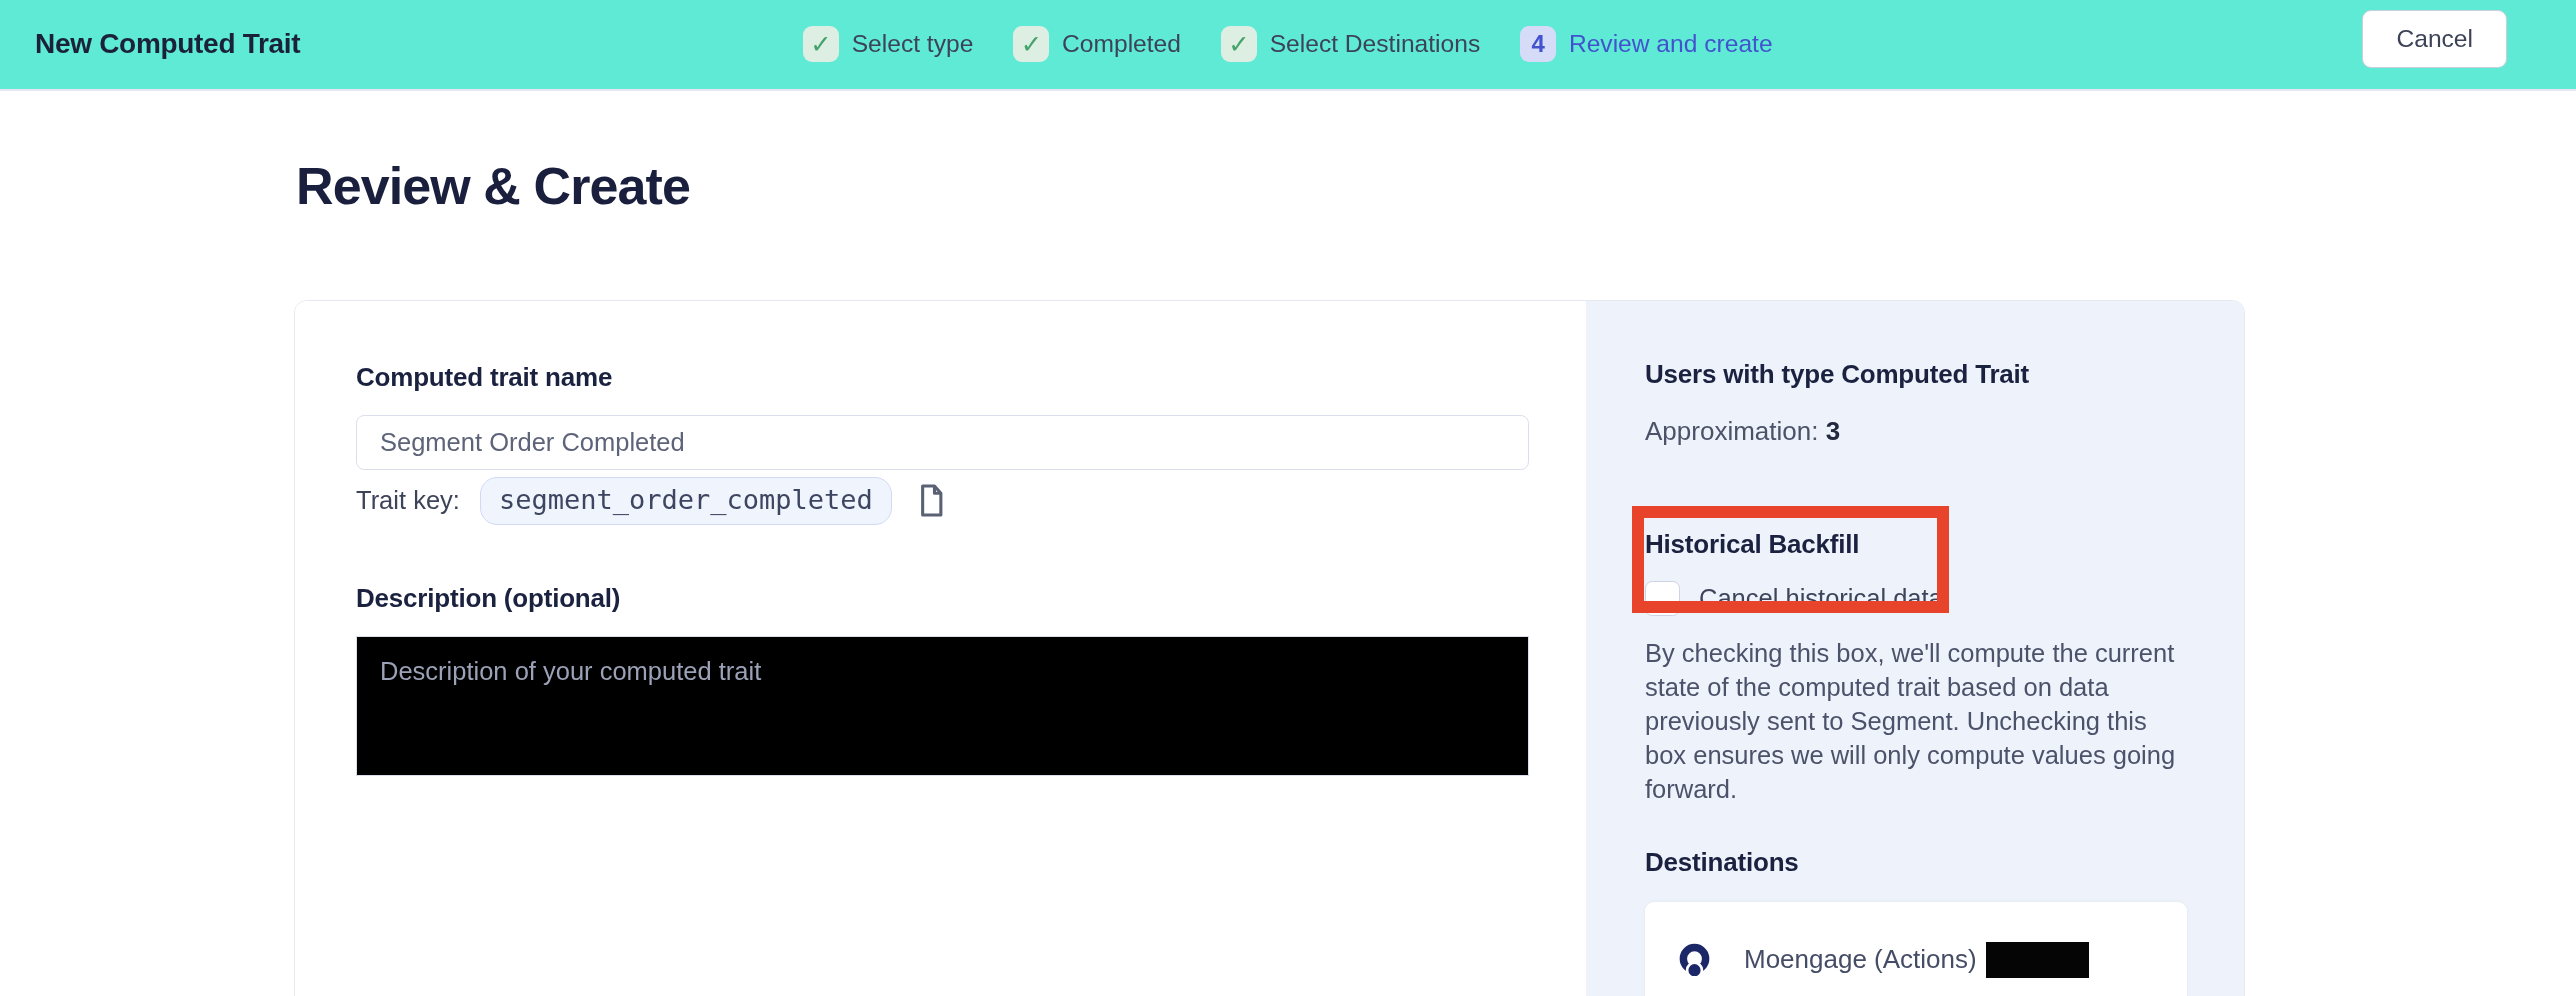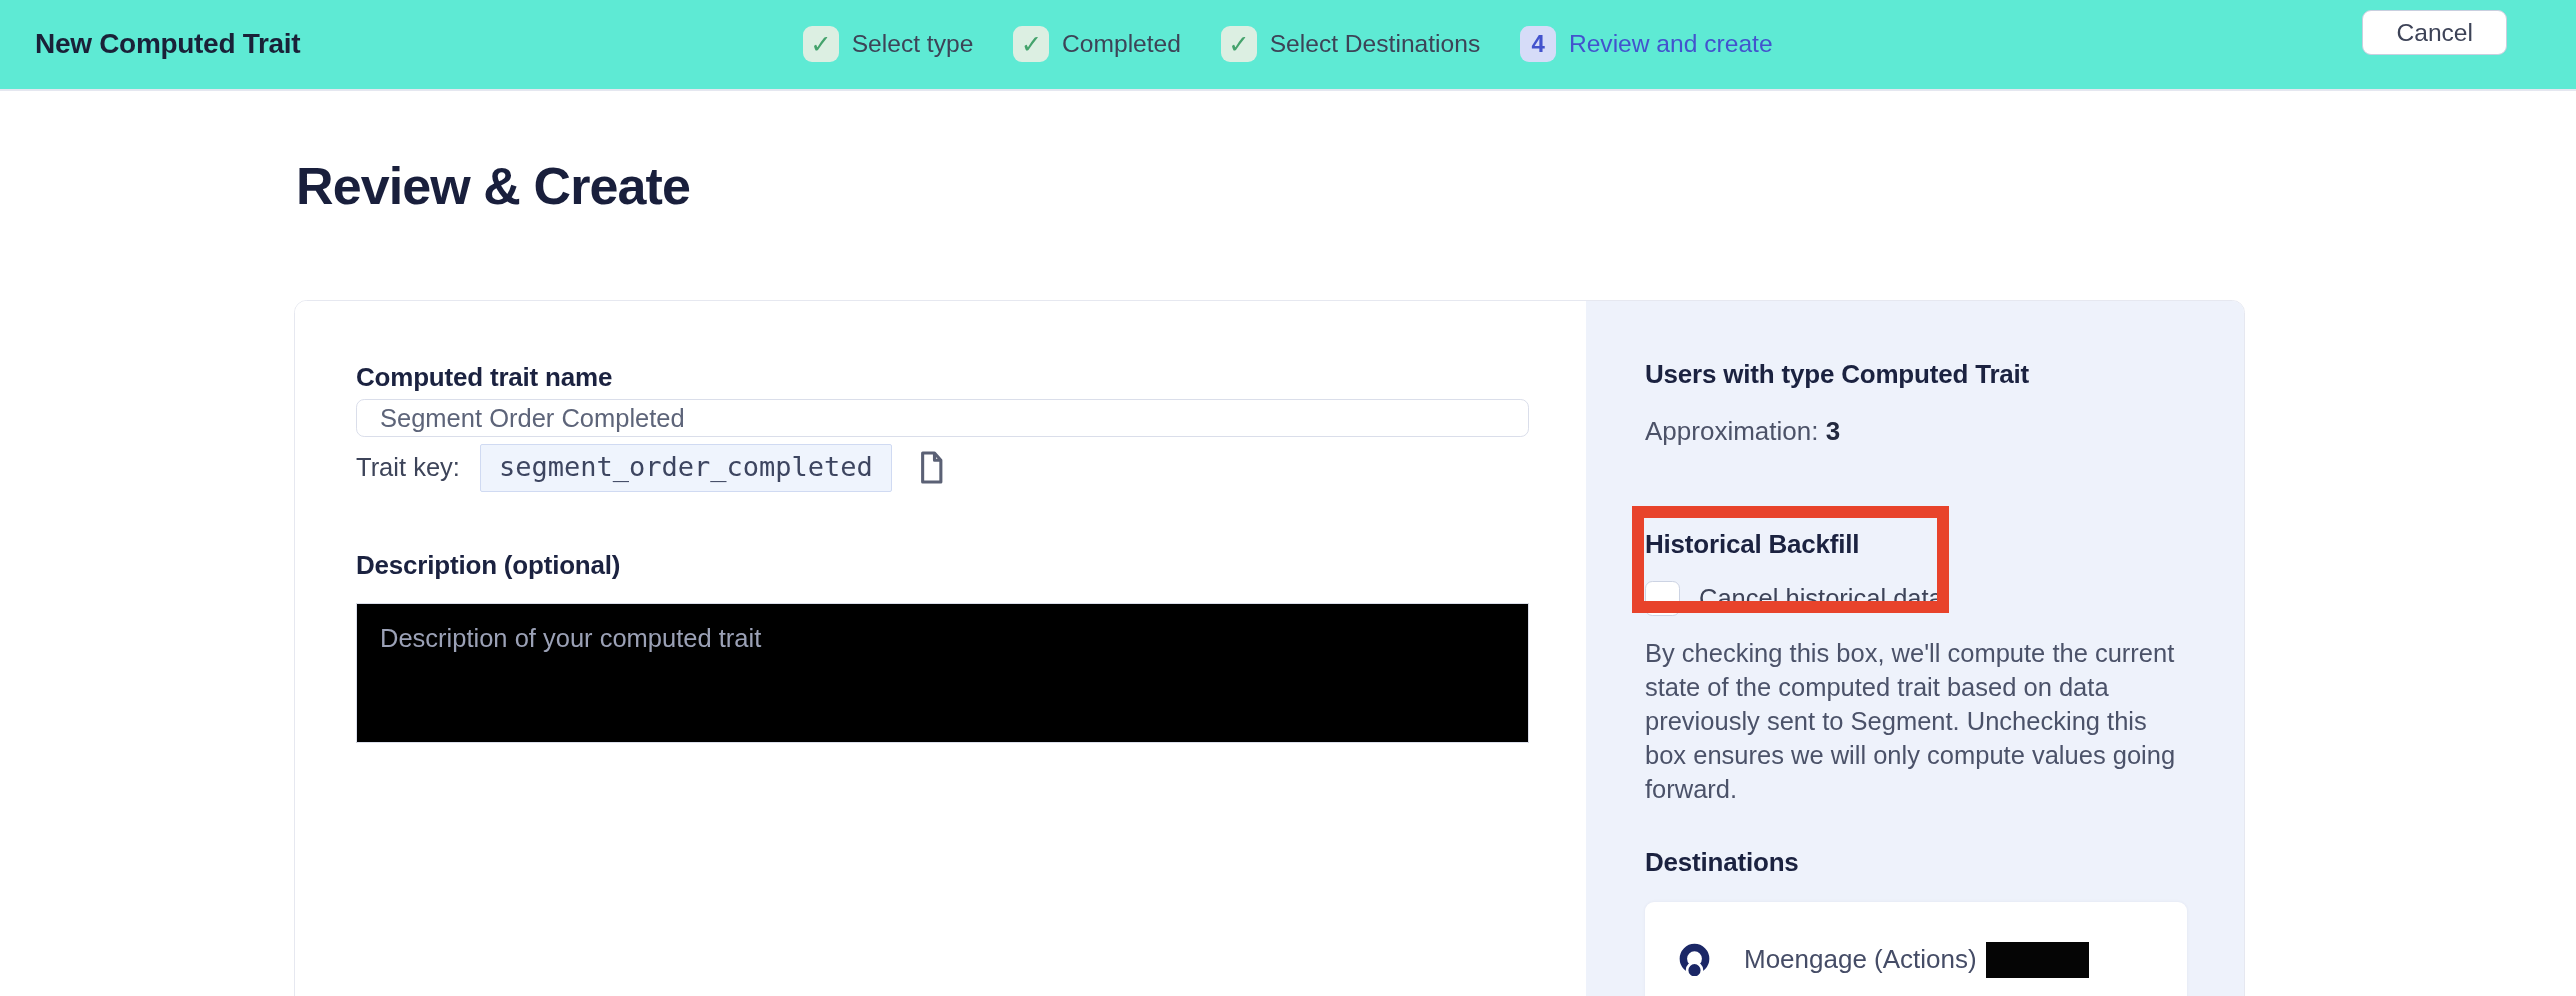--- a/index.html
+++ b/index.html
@@ -12,41 +12,41 @@
   .topbar-title { position:absolute; left:35px; top:0; height:88px; display:flex; align-items:center;
                   font-size:28px; font-weight:700; color:#1a2138; letter-spacing:-0.3px; }
   .steps { position:absolute; left:803px; top:0; height:88px; display:flex; align-items:center; gap:40px; }
   .step { display:flex; align-items:center; gap:12.7px; cursor:default; }
   .step-badge { width:36px; height:36px; border-radius:9px; display:flex; align-items:center;
                 justify-content:center; font-size:24px; font-weight:700; }
   .step-badge.done { background:#dcefe2; color:#44a36c; font-weight:400; font-size:25.5px; }
   .step-badge.current { background:#d6dcf8; color:#4353cd; }
   .step-label { font-size:24.6px; color:#3d4357; }
   .step.current .step-label { color:#4353cd; }
-  .cancel-btn { position:absolute; right:69px; top:10px; height:45px; padding:0 33px;
+  .cancel-btn { position:absolute; right:69px; top:10px; height:58px; padding:0 33px;
                 background:#ffffff; border:1.8px solid #c9cfdf; border-radius:9px;
                 font-size:24.6px; color:#3d4357; font-family:inherit; cursor:pointer;
                 display:flex; align-items:center; }
 
   
   .page-heading { position:absolute; left:296px; top:156px; font-size:52px; font-weight:700;
                   color:#191f3c; letter-spacing:-0.9px; }
 
   
   .content-card { position:absolute; left:294px; top:300px; width:1951px; height:728px;
                   border:1.8px solid #e6e8f0; border-radius:12.7px; display:flex; overflow:hidden;
                   background:#ffffff; }
   .form-col { width:1292px; padding:61px 57px 55px 61px; background:#ffffff; }
   .field-label { font-size:26px; font-weight:700; color:#1b2240; letter-spacing:-0.2px; }
-  .text-input { margin-top:6px; width:1173px; height:38px; border:1.8px solid #dadeea; border-radius:8.2px;
+  .text-input { margin-top:22px; width:1173px; height:55px; border:1.8px solid #dadeea; border-radius:8.2px;
                 padding:0 23px; font-size:25.5px; color:#5d6479; background:#ffffff;
                 font-family:inherit; outline:none; display:block; }
   .trait-key-row { margin-top:7px; display:flex; align-items:center; gap:20px;text-align:right; }
   .trait-key-label { font-size:25.5px; color:#3d4459; }
-  .code-chip { background:#eff4fd; border:1.8px solid #d0daf2; border-radius:2px; padding:6.4px 18px 8.2px;
+  .code-chip { background:#eff4fd; border:1.8px solid #d0daf2; border-radius:17px; padding:6.4px 18px 8.2px;
                font-family:"DejaVu Sans Mono","Liberation Mono",monospace; font-size:27px; color:#3d4560; }
   .copy-icon { width:25.5px; height:33px; display:inline-block; margin-left:7.3px; cursor:pointer; }
   .desc-label { margin-top:58px; }
   .text-area { margin-top:22px; width:1173px; height:140px; border:1.8px solid #dadeea; border-radius:1px;
                padding:20px 23px; font-size:25.5px; color:#5d6479; font-family:inherit; resize:none;
                outline:none; display:block; background:#000000; }
   .text-area::placeholder, .text-input::placeholder { color:#9ba1b6; }
 
   
   .summary-col { flex:1; background:#eef2fb; padding:58px 59px; }

